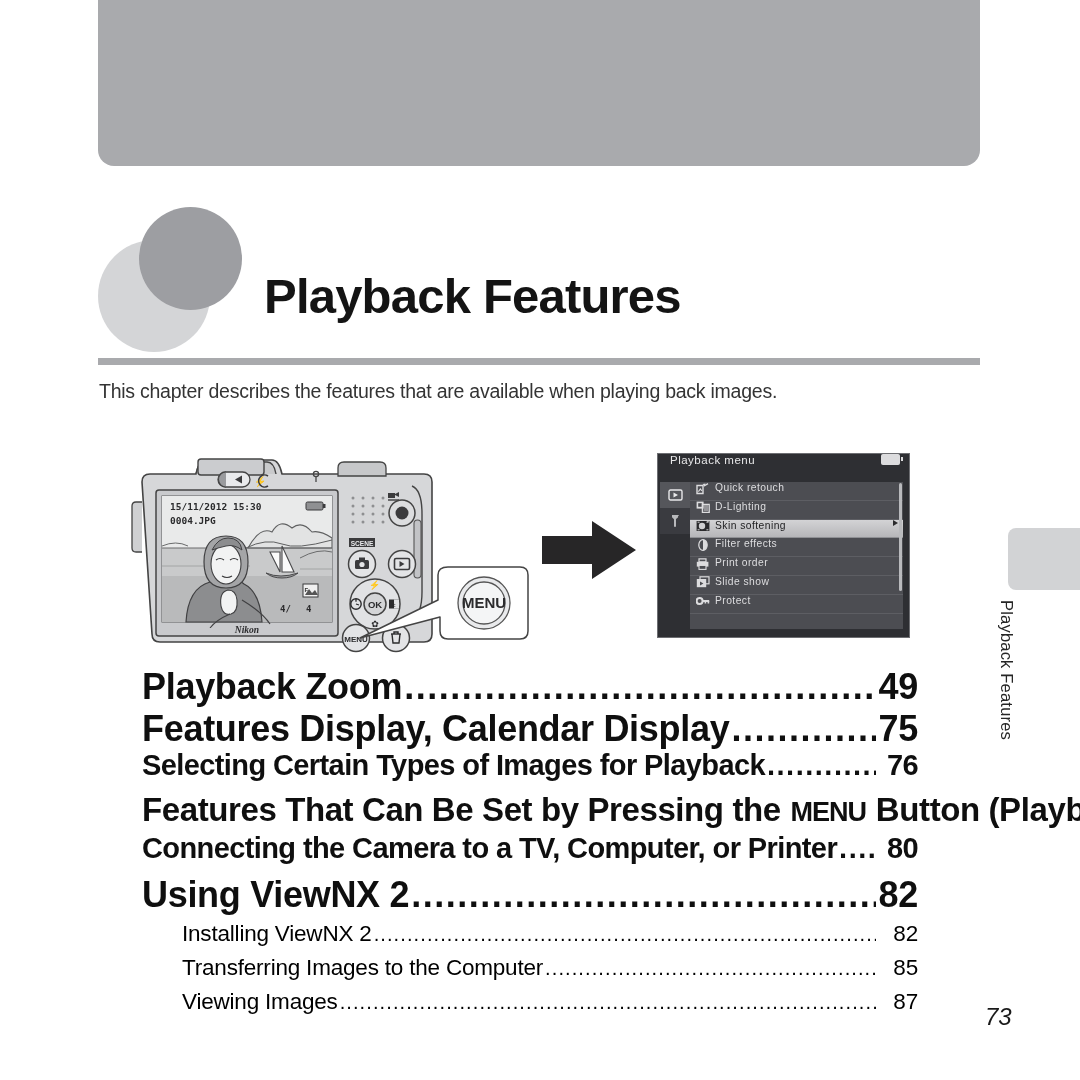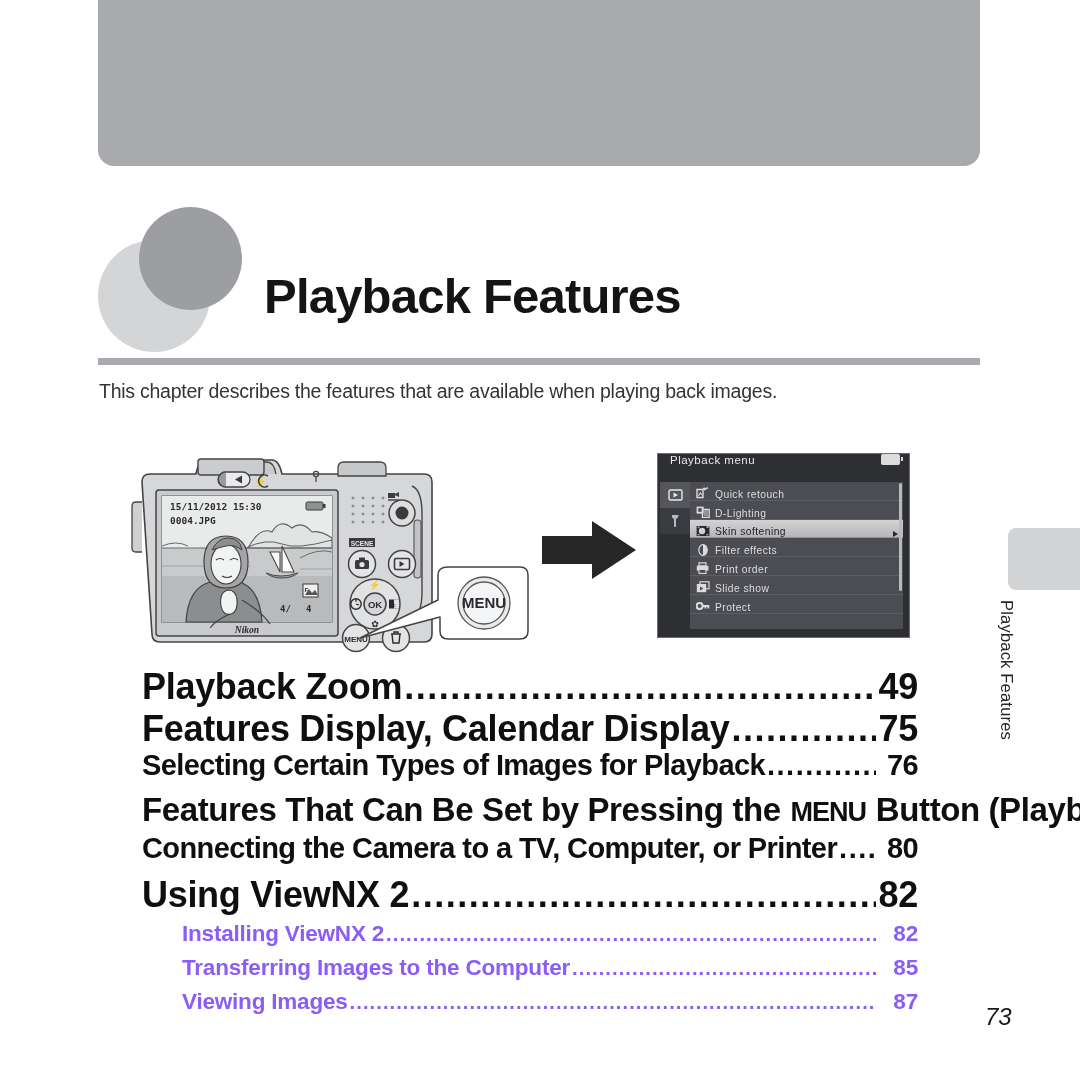--- a/index.html
+++ b/index.html
@@ -158,21 +158,21 @@
     position: absolute;
     left: 32px; top: 28px;
     right: 6px;
     bottom: 8px;
     background: #4c4d52;
     overflow: hidden;
   }
   .menu-row {
     height: 18.8px;
     display: flex;
-    align-items: flex-end;
+    align-items: flex-start;
     padding-left: 5px;
     border-bottom: 1px solid #5d5e63;
     box-sizing: border-box;
     color: #dedee0;
     position: relative;
   }
   .menu-row.selected {
     background: linear-gradient(#d3d3d5, #b6b6b9);
     color: #1d1d1f;
     border-bottom: 1px solid #8f9094;
@@ -265,24 +265,24 @@
     padding: 0 1px;
   }
 
   .toc-sub {
     position: absolute;
     left: 182px;
     top: 921px;
     width: 736px;
   }
   .toc-sub .toc-row {
-    font-weight: bold;
+    font-weight: normal;
     font-size: 22.5px;
     height: 34px;
-    color: #8b5cf6;
+    color: #000000;
     letter-spacing: -0.2px;
   }
   .toc-sub .toc-leader { letter-spacing: 1.1px; font-size: 20px; }
 
   
   .folio {
     position: absolute;
     left: 985px;
     top: 1003px;
     font-size: 24px;

